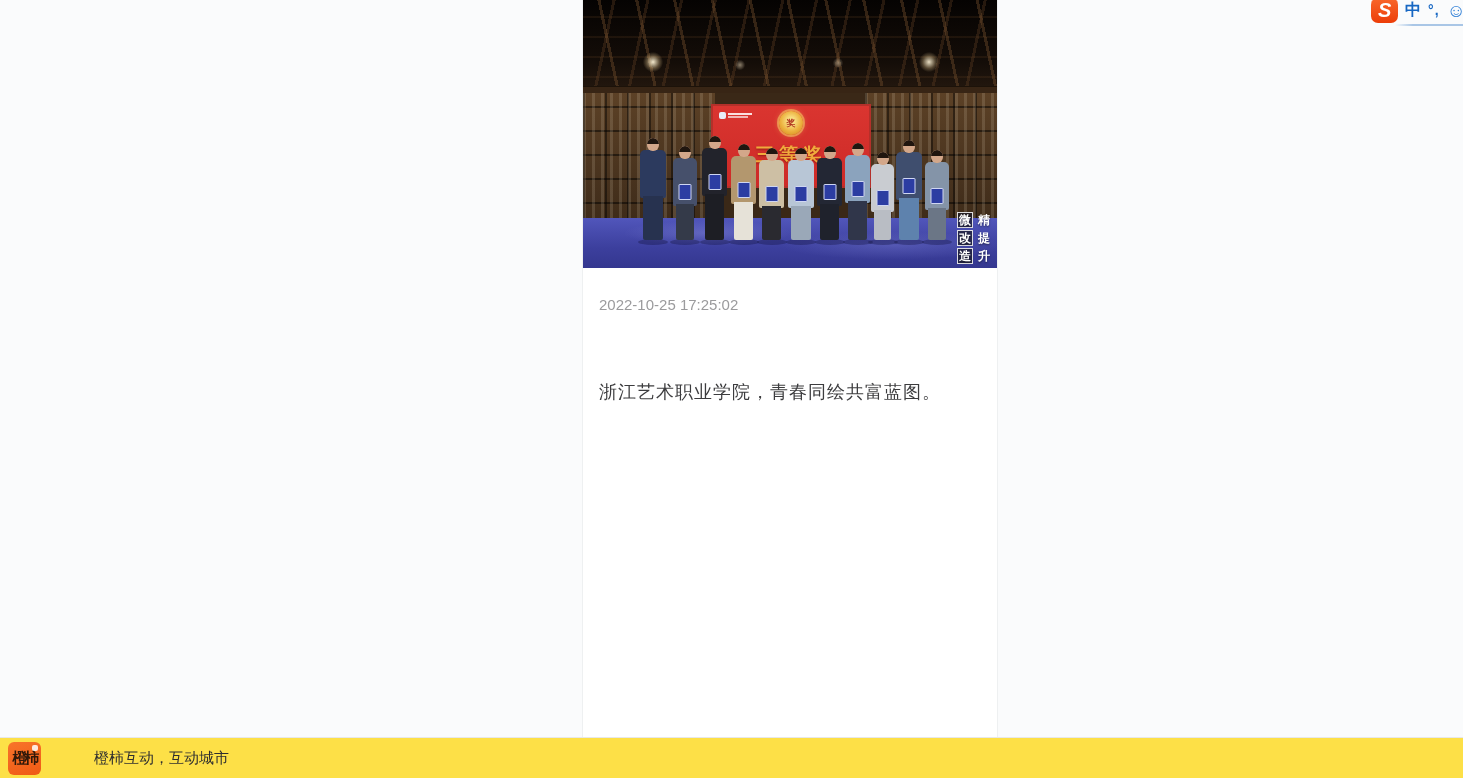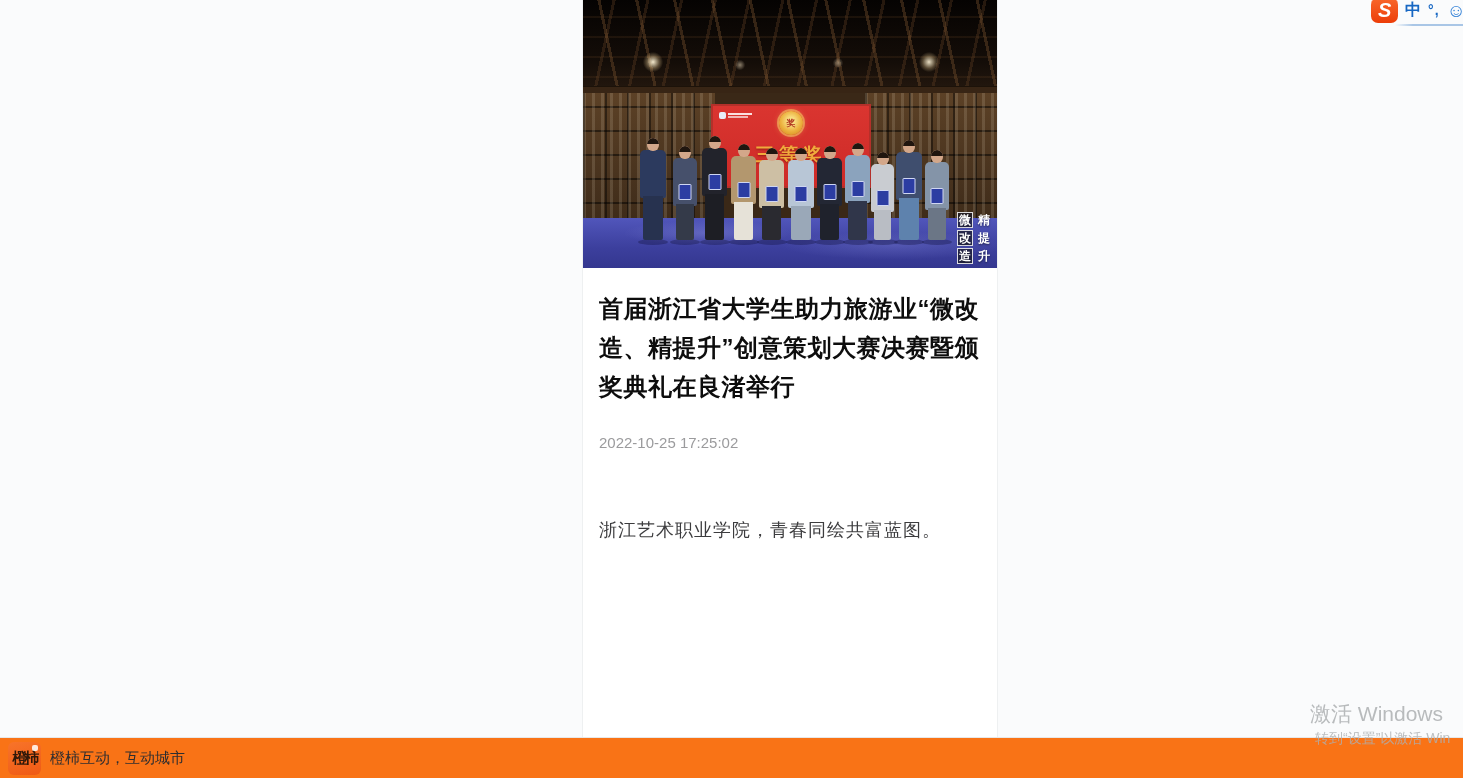--- a/index.html
+++ b/index.html
@@ -85,22 +85,22 @@
 
   
   .a-title { margin:21px 16px 0; font-size:24px; line-height:39px; letter-spacing:.5px;
     font-weight:700; color:#0d0d0d; }
   .a-date { margin:27px 16px 0; font-size:15px; line-height:19px; color:#9b9b9d; }
   .a-p { margin:15px 16px 0; font-size:18px; line-height:30px; letter-spacing:1px;
     color:#3c3c3e; text-align:justify; }
   .a-p.first { margin-top:63px; }
 
   
-  .footer { position:absolute; left:0; bottom:0; width:100%; height:41px; background:#f97316;
-    border-top:1px solid #e7e8e9; display:flex; align-items:center; padding-left:8px; }
+  .footer { position:absolute; left:0; bottom:0; width:100%; height:41px; background:#fde047;
+    border-top:1px solid #e7e8e9; display:flex; align-items:center; padding-left:8px;gap:44px; }
   .f-logo { width:33px; height:33px; border-radius:6px; background:linear-gradient(160deg,#f8742a,#ef5a14);
     position:relative; display:flex; align-items:center; justify-content:center;
     color:#30190a; font-weight:700; font-size:15px; letter-spacing:-3px; overflow:hidden; }
   .f-logo::after { content:""; position:absolute; right:3px; top:3px; width:6px; height:6px;
     border-radius:2px; background:rgba(255,255,255,.85); }
   .f-slogan { margin-left:9px; font-size:15px; color:#2e2e30;font-family:Liberation Mono, monospace; }
 
   
   .ime { position:absolute; top:-3px; right:-3px; display:flex; align-items:center; gap:7px;
     padding-bottom:3px; }
@@ -258,38 +258,33 @@
             <span class="wm-char">造</span>
           </div>
         <div class="wm-col">
             <span class="wm-char">精</span>
             <span class="wm-char">提</span>
             <span class="wm-char">升</span>
           </div>
       </div>
     </div>
 
-    <h1 class="a-title">首届浙江省大学生助力旅游业“微改造、精提升”创意策划大赛决赛暨颁奖典礼在良渚举行</h1>
     <div class="a-date">2022-10-25 17:25:02</div>
     <p class="a-p first">浙江艺术职业学院，青春同绘共富蓝图。</p>
   </div>
 
   <div class="footer">
     <div class="f-logo">
       <span>橙柿</span>
     </div>
     <div class="f-slogan">橙柿互动，互动城市</div>
   </div>
 
   <div class="ime">
     <div class="sogou">S</div>
     <span class="ime-mode">中</span>
     <span class="ime-punct">°,</span>
     <span class="ime-emoji">☺</span>
     <div class="ime-underline"></div>
   </div>
 
-  <div class="winwm">
-    <div class="l1">激活 Windows</div>
-    <div class="l2">转到“设置”以激活 Win</div>
-  </div>
 
 </div>
 
 </body></html>

